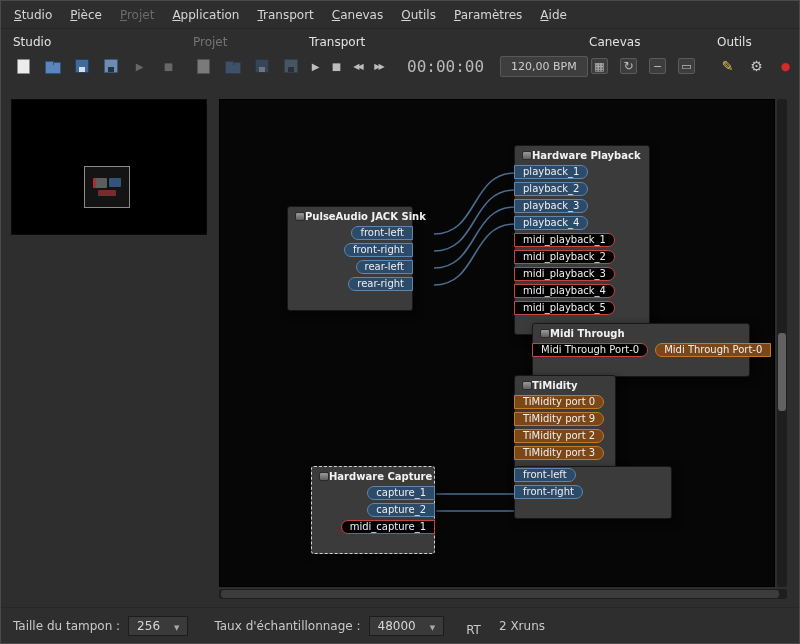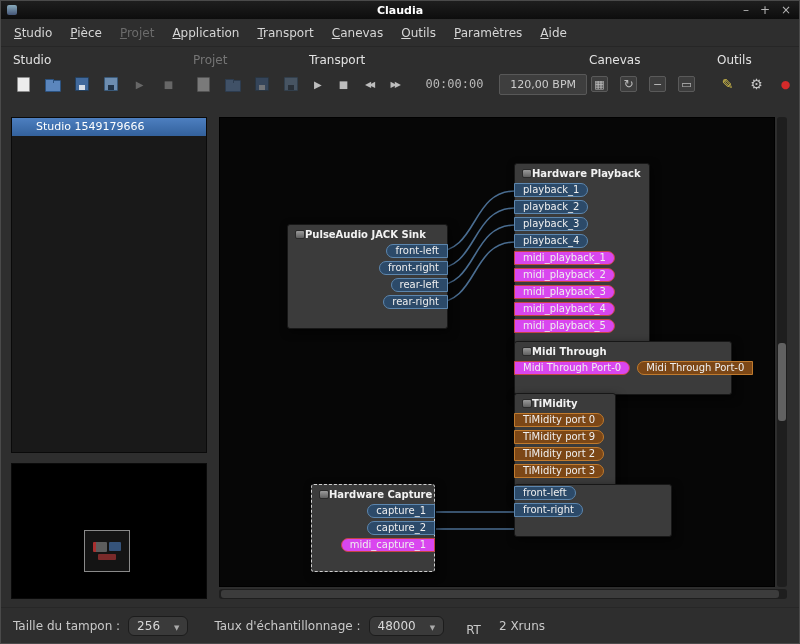--- a/index.html
+++ b/index.html
@@ -35,21 +35,21 @@
   .ic-floppy-up::after{content:"";position:absolute;bottom:3px;width:6px;height:5px;background:#d7dee8;}
   .ic-floppy-down::before{content:"";width:12px;height:12px;background:#6d8db0;border:1px solid #3a5a7a;border-radius:1px;}
   .ic-floppy-down::after{content:"";position:absolute;bottom:3px;width:6px;height:5px;background:#223448;}
   .ic-play,.ic-stop{font-size:10px;}
   .ic-rew,.ic-fwd{font-size:8px;letter-spacing:-2px;}
   .ic-grid,.ic-refresh,.ic-zoom-out,.ic-zoom-box{width:17px;height:16px;background:#3d3d3d;border:1px solid #5a5a5a;border-radius:2px;font-size:11px;}
   .ic-refresh{font-size:12px;}
   .ic-pencil{color:#d9c34c;font-size:14px;}
   .ic-gear{color:#c6c6c6;font-size:14px;}
   .ic-record{color:#d42a2a;font-size:11px;}
-  .tb-time{margin-left:16px;font-family:"DejaVu Sans Mono",monospace;font-size:12px;color:#b9b9b9;}
+  .tb-time{margin-left:16px;font-family:"DejaVu Sans Mono",monospace;font-size:16px;color:#b9b9b9;}
   .tb-bpm{margin-left:12px;background:#3e3e3e;border:1px solid #585858;border-radius:2px;padding:3px 10px;font-size:11px;color:#cccccc;white-space:nowrap;}
 
   
   .main{flex:1;display:flex;gap:12px;padding:8px 12px 8px 10px;min-height:0;}
   .left{width:196px;flex:none;display:flex;flex-direction:column;gap:10px;}
   .studio-list{flex:1;background:#191919;border:1px solid #0a0a0a;overflow:hidden;}
   .list-item{height:18px;line-height:18px;padding-left:24px;font-size:11px;color:#ddd;white-space:nowrap;}
   .list-item.selected{background:linear-gradient(#4d7fc0,#33619c);color:#fff;}
   .minimap{height:136px;flex:none;background:#000;border:1px solid #0a0a0a;position:relative;}
   .mini-view{position:absolute;left:72px;top:66px;width:46px;height:42px;border:1px solid #8a8a8a;background:#141414;display:flex;flex-wrap:wrap;align-content:center;justify-content:center;gap:2px;padding:2px;}
@@ -73,47 +73,38 @@
   .node-icon{width:10px;height:9px;background:linear-gradient(#9a9a9a,#5f5f5f);border:1px solid #2a2a2a;border-radius:2px;flex:none;}
   .node-body{padding:1px 0 19px;display:flex;flex-direction:column;gap:3px;}
   .port-row{display:flex;}
   .port-row.in{justify-content:flex-start;}
   .port-row.out{justify-content:flex-end;}
   .port-row.dual{justify-content:space-between;gap:7px;}
   .port{font-size:10px;line-height:12px;height:14px;padding:0 8px;border:1px solid;color:#efefef;white-space:nowrap;display:flex;align-items:center;}
   .port.in{border-radius:0 7px 7px 0;margin-left:-1px;}
   .port.out{border-radius:7px 0 0 7px;margin-right:-1px;}
   .port.audio{background:#2c4a69;border-color:#5c86ae;}
-  .port.midi{background:#d946ef;border-color:#c44444;text-align:center;}
+  .port.midi{background:#000000;border-color:#c44444;text-align:center;}
   .port.alsa{background:#7c4716;border-color:#c07a2d;}
   svg.cables{position:absolute;left:0;top:0;z-index:1;pointer-events:none;}
 
   
   .statusbar{height:36px;flex:none;display:flex;align-items:center;padding:0 12px;font-size:12px;color:#c9c9c9;border-top:1px solid #272727;}
-  .combo{display:flex;align-items:flex-end;gap:14px;background:#3a3a3a;border:1px solid #1c1c1c;border-radius:6px;padding:2px 8px;margin-left:8px;font-size:12px;color:#d8d8d8;}
+  .combo{display:flex;align-items:flex-end;gap:14px;background:#3a3a3a;border:1px solid #1c1c1c;border-radius:0;padding:2px 8px;margin-left:8px;font-size:12px;color:#d8d8d8;}
   .combo-arrow::after{content:"▼";font-size:7px;color:#aaa;}
   .ml26{margin-left:26px;} .ml22{margin-left:22px;margin-top:8px;} .ml18{margin-left:18px;}
   .dsp{position:relative;flex:1;height:20px;margin-left:30px;background:#23272c;border:1px solid #10151a;border-radius:3px;overflow:hidden;}
   .dsp-fill{position:absolute;left:0;top:0;bottom:0;background:#3a66a0;}
   .dsp-text{position:absolute;inset:0;display:flex;align-items:center;justify-content:center;font-size:11px;color:#c5c5c5;}
 </style>
 </head>
 <body>
 
 <div class="window">
 
-  <div class="titlebar">
-    <span class="app-icon"></span>
-    <span>Claudia</span>
-    <span class="win-controls">
-      <span>–</span>
-      <span>+</span>
-      <span>×</span>
-    </span>
-  </div>
 
   <div class="menubar">
       <div class="menu-item"><u>S</u>tudio</div>
       <div class="menu-item"><u>P</u>ièce</div>
       <div class="menu-item disabled"><u>P</u>rojet</div>
       <div class="menu-item"><u>A</u>pplication</div>
       <div class="menu-item"><u>T</u>ransport</div>
       <div class="menu-item"><u>C</u>anevas</div>
       <div class="menu-item"><u>O</u>utils</div>
       <div class="menu-item"><u>P</u>aramètres</div>
@@ -208,43 +199,40 @@
           </div>
           <div class="tb-btn">
             <span class="ic ic-record">●</span>
           </div>
         </div>
       </div>
     </div>
 
   <div class="main">
     <div class="left">
-      <div class="studio-list">
-          <div class="list-item selected">Studio 1549179666</div>
-        </div>
       <div class="minimap">
         <div class="mini-view">
           <div class="mn mn-a"></div>
           <div class="mn mn-b"></div>
           <div class="mn mn-c"></div>
         </div>
       </div>
     </div>
     <div class="canvas-area">
       <div class="canvas-row">
         <div class="canvas">
             <svg class="cables" width="554" height="468">
               <path d="M 214 134 C 258.55 134 250.45 73 295 73" fill="none" stroke="#4a6d91" stroke-width="1.6"></path>
               <path d="M 214 151 C 258.55 151 250.45 90 295 90" fill="none" stroke="#4a6d91" stroke-width="1.6"></path>
               <path d="M 214 168 C 258.55 168 250.45 107 295 107" fill="none" stroke="#4a6d91" stroke-width="1.6"></path>
               <path d="M 214 185 C 258.55 185 250.45 124 295 124" fill="none" stroke="#4a6d91" stroke-width="1.6"></path>
               <path d="M 216 394 C 259.45 394 251.55 394 295 394" fill="none" stroke="#4a6d91" stroke-width="1.6"></path>
               <path d="M 216 411 C 259.45 411 251.55 411 295 411" fill="none" stroke="#4a6d91" stroke-width="1.6"></path>
             </svg>
-            <div class="node" style="left: 67px; top: 106px; width: 161px;">
+            <div class="node" style="left: 67px; top: 106px; width: 126px;">
               <div class="node-header">
                 <span class="node-icon"></span>
                 <span>PulseAudio JACK Sink</span>
               </div>
               <div class="node-body">
                 <div class="port-row out">
                   <div class="port out audio">front-left</div>
                 </div>
                 <div class="port-row out">
                   <div class="port out audio">front-right</div>
@@ -285,21 +273,21 @@
                   <div class="port in midi">midi_playback_3</div>
                 </div>
                 <div class="port-row in">
                   <div class="port in midi">midi_playback_4</div>
                 </div>
                 <div class="port-row in">
                   <div class="port in midi">midi_playback_5</div>
                 </div>
               </div>
             </div>
-            <div class="node" style="left: 294px; top: 223px; width: 218px;">
+            <div class="node" style="left: 312px; top: 223px; width: 218px;">
               <div class="node-header">
                 <span class="node-icon"></span>
                 <span>Midi Through</span>
               </div>
               <div class="node-body">
                 <div class="port-row dual">
                   <div class="port in midi">Midi Through Port-0</div>
                   <div class="port out alsa">Midi Through Port-0</div>
                 </div>
               </div>

